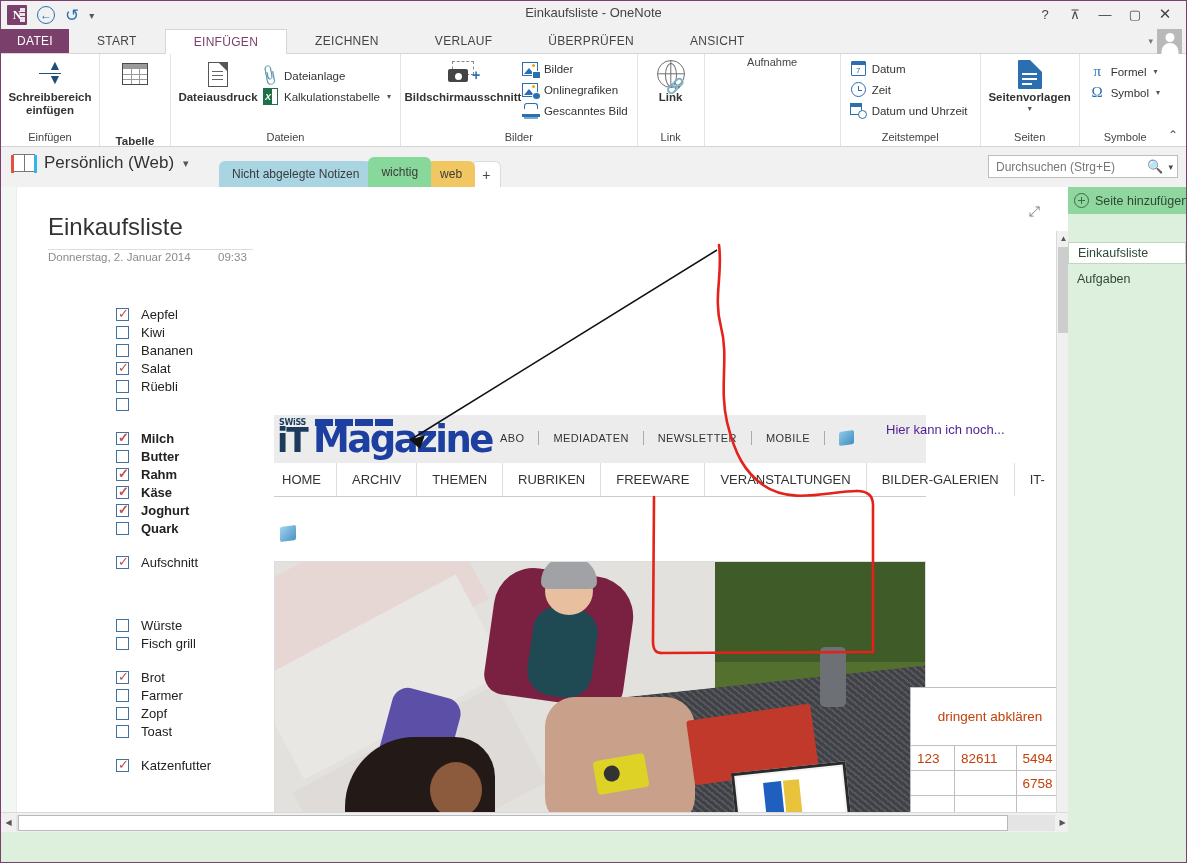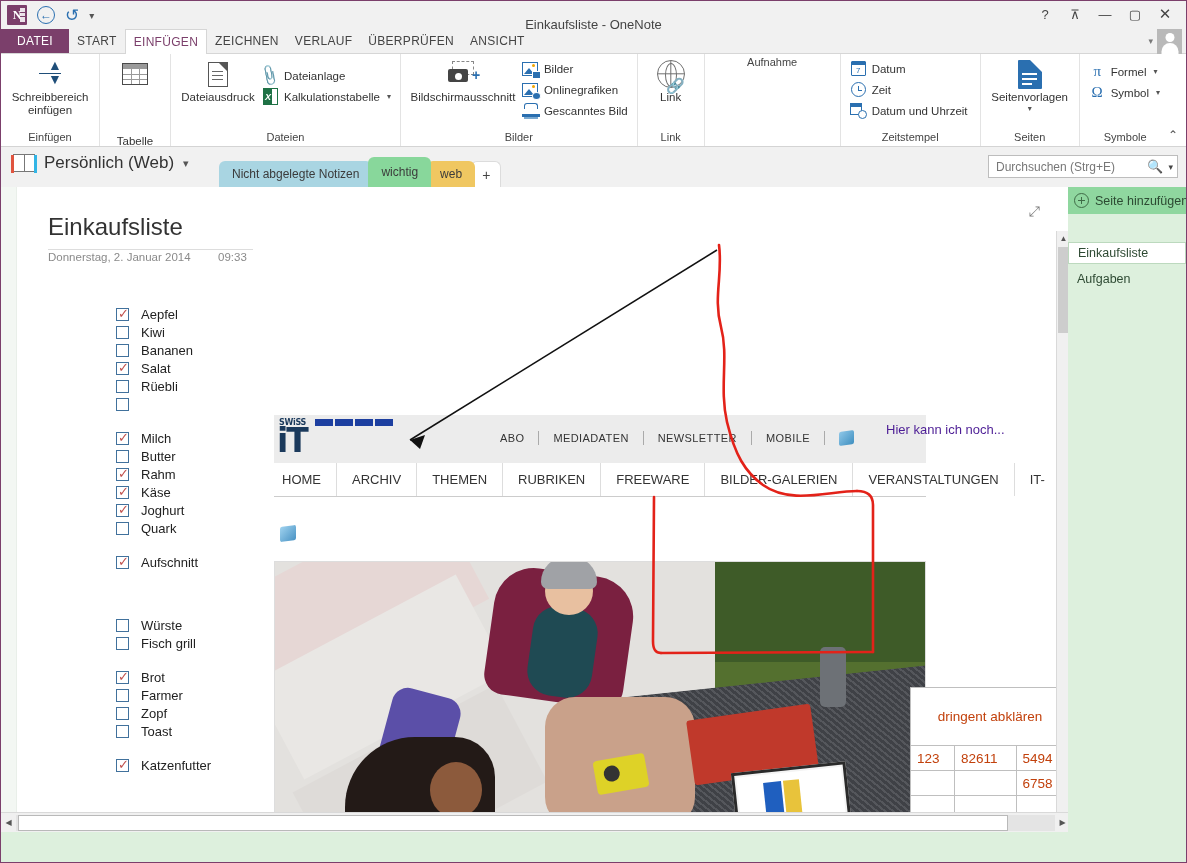--- a/index.html
+++ b/index.html
@@ -33,38 +33,38 @@
     content:""; position:absolute; left:0; width:5px; height:1px; background:#7b3f6b;
   }
   .onenote-logo .pg::before { top:4px; } .onenote-logo .pg::after { top:8px; }
   .circ-back {
     width:18px; height:18px; border-radius:50%; border:1.5px solid #2a6fb0;
     color:#2a6fb0; font-size:12px; display:flex; align-items:center; justify-content:center; line-height:1;
   }
   .undo-ic { color:#2a6fb0; font-size:17px; line-height:1; }
   .qat-more { color:#555; font-size:10px; }
   .win-title {
-    position:absolute; left:0; right:0; top:16px; text-align:center;
+    position:absolute; left:0; right:0; top:4px; text-align:center;
     font-size:13px; color:#444;
   }
   .win-btns { position:absolute; right:6px; top:2px; display:flex; align-items:center; gap:0px; }
   .win-btn {
     width:30px; height:22px; display:flex; align-items:center; justify-content:center;
     font-size:13px; color:#444;
   }
   .win-btn.close { font-size:15px; }
 
   
   .ribbon-tabs {
     position:absolute; left:0; top:28px; width:100%; height:25px;
     background:#f1f1f1; display:flex; align-items:stretch;
     border-bottom:1px solid #d6d6d6;
   }
   .rtab {
-    padding:0 8px; display:flex; align-items:center; justify-content:center;
+    padding:0 28px; display:flex; align-items:center; justify-content:center;
     font-size:12px; color:#444; letter-spacing:.3px; white-space:nowrap;
   }
   .rtab.file { background:#7b3f6b; color:#fff; padding:0 16px; }
   .rtab.active {
     background:#fff; color:#7b3f6b;
     border-left:1px solid #d6d6d6; border-right:1px solid #d6d6d6;
     border-top:1px solid #d6d6d6;
     margin-bottom:-1px;
   }
   .account-zone { margin-left:auto; display:flex; align-items:center; gap:4px; padding-right:4px; }
@@ -91,21 +91,21 @@
   .rgroup + .rgroup { border-left:1px solid #e3e3e3; }
   .rgroup .gbody { flex:1; display:flex; align-items:flex-start; padding-top:2px; }
   .rgroup .glabel {
     text-align:center; font-size:11px; color:#444; padding-bottom:3px;
   }
   .bigbtn {
     display:flex; flex-direction:column; align-items:center; justify-content:flex-start;
     width:auto; min-width:54px; padding:2px 4px 0; font-size:11.5px; color:#333; text-align:center; line-height:1.15;
   }
   .bigbtn .ic { height:28px; display:flex; align-items:center; justify-content:center; margin-bottom:3px; }
-  .bigbtn .cap { white-space:pre-line; }
+  .bigbtn .cap { white-space:pre-line;font-weight:bold; }
   .bigbtn .dd { font-size:8px; color:#555; line-height:1; margin-top:1px; }
   .smallcol { display:flex; flex-direction:column; gap:2px; padding-top:1px; }
   .smallbtn {
     display:flex; align-items:center; gap:5px; font-size:11.5px; color:#333;
     padding:1px 3px; white-space:nowrap;
   }
   .smallbtn .ic { width:17px; height:17px; display:flex; align-items:center; justify-content:center; }
   .smallbtn .dd { font-size:8px; color:#555; margin-left:2px;}
   .ribbon-collapse {
     position:absolute; right:8px; bottom:4px; font-size:12px; color:#555;
@@ -670,21 +670,21 @@
             </div>
           <div class="cl-item">
               <span class="cb"></span>
               <span class="cl-label">Rüebli</span>
             </div>
           <div class="cl-item">
               <span class="cb"></span>
               <span class="cl-label"></span>
             </div>
         </div>
-        <div class="cl-group" style="margin-top:8px;">
+        <div class="cl-group" style="margin-top:8px;font-weight:bold;">
           <div class="cl-item">
               <span class="cb checked"></span>
               <span class="cl-label">Milch</span>
             </div>
           <div class="cl-item">
               <span class="cb"></span>
               <span class="cl-label">Butter</span>
             </div>
           <div class="cl-item">
               <span class="cb checked"></span>
@@ -749,41 +749,42 @@
         <div class="clip-header">
           <div class="logo-wrap">
             <span class="logo-swiss">SWiSS</span>
             <span class="logo-it">iT</span>
             <span class="logo-bars">
                 <i></i>
                 <i></i>
                 <i></i>
                 <i></i>
               </span>
+            <span class="logo-mag">Magazine</span>
           </div>
           <div class="hdr-links">
             <span class="lnk">ABO</span>
             <span class="sep"></span>
             <span class="lnk">MEDIADATEN</span>
             <span class="sep"></span>
             <span class="lnk">NEWSLETTER</span>
             <span class="sep"></span>
             <span class="lnk">MOBILE</span>
             <span class="sep"></span>
             <span class="hdr-rss"></span>
           </div>
         </div>
         <div class="navbar">
           <span class="nv">HOME</span>
           <span class="nv">ARCHIV</span>
           <span class="nv">THEMEN</span>
           <span class="nv">RUBRIKEN</span>
           <span class="nv">FREEWARE</span>
+          <span class="nv">VERANSTALTUNGEN</span>
           <span class="nv">BILDER-GALERIEN</span>
-          <span class="nv">VERANSTALTUNGEN</span>
           <span class="nv">IT-</span>
         </div>
 
         <div class="headline">
           <span class="rss-inline"></span>
         </div>
 
         <div class="article-img">
           <div class="photo">
             <div class="pav" style="left:0;top:0;width:100%;height:100%;background:#e3e1de;"></div>

